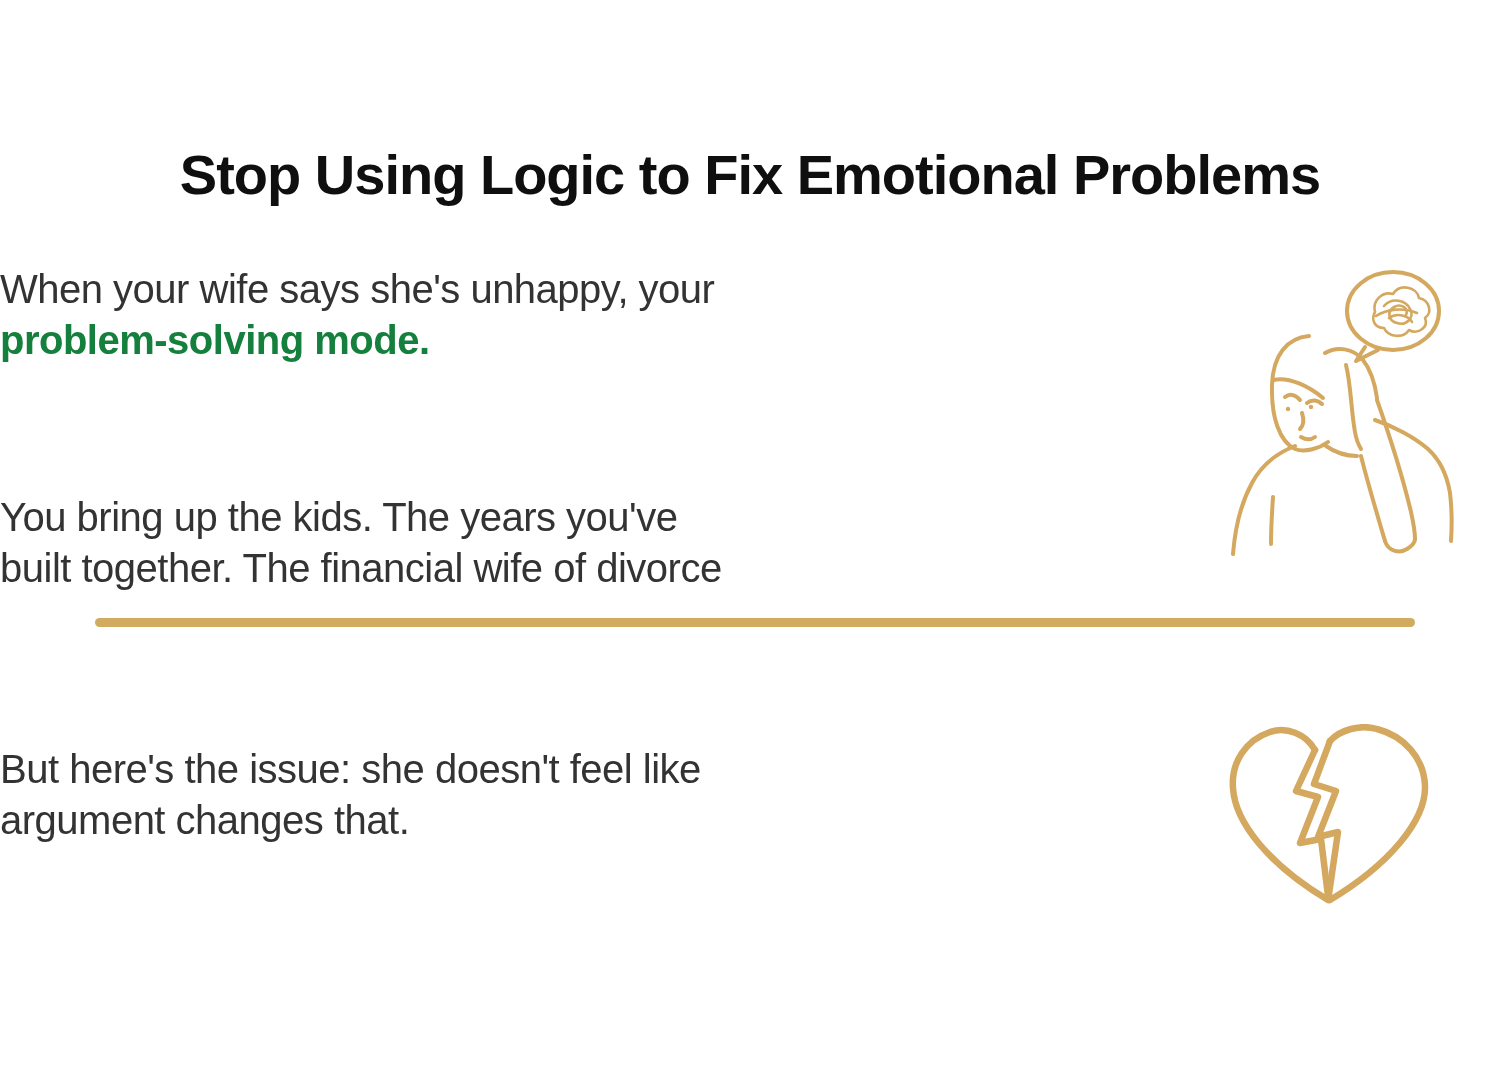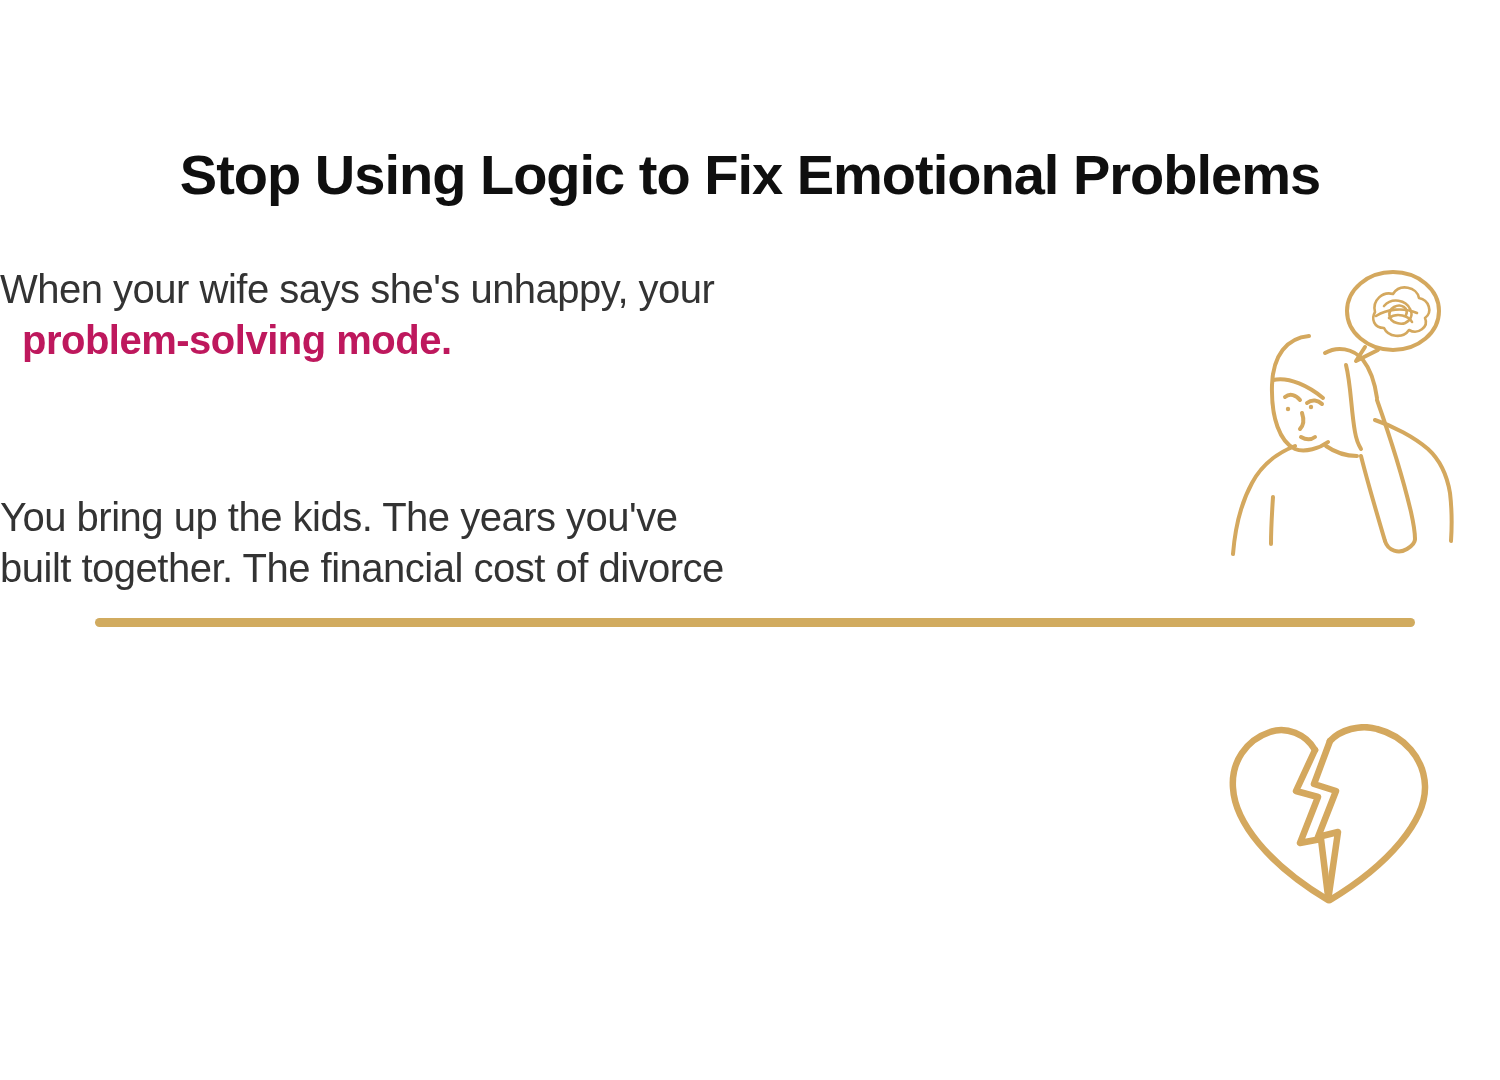--- a/index.html
+++ b/index.html
@@ -32,23 +32,22 @@
     font-size: 40px;
     line-height: 51px;
     letter-spacing: -0.5px;
     color: #333333;
   }
   .para .line { display: block; }
   .p1 { top: 264px; }
   .p2 { top: 492px; }
   .p3 { top: 744px; }
   .highlight {
-    color: #be185d;
+    color: #15803d;
     font-weight: bold;
-    padding-left: 22px;
   }
   .divider {
     position: absolute;
     top: 618px;
     left: 95px;
     width: 1320px;
     height: 9px;
     border-radius: 5px;
     background: #d1ab5f;
   }
@@ -63,26 +62,28 @@
 
   <h1 class="title">Stop Using Logic to Fix Emotional Problems</h1>
 
   <div class="para p1">
     <span class="line">When your wife says she's unhappy, your</span>
     <span class="line highlight">problem-solving mode.</span>
   </div>
 
   <div class="para p2">
     <span class="line">You bring up the kids. The years you've</span>
-    <span class="line">built together. The financial cost of divorce</span>
+    <span class="line">built together. The financial wife of divorce</span>
   </div>
 
   <div class="divider"></div>
 
   <div class="para p3">
+    <span class="line">But here's the issue: she doesn't feel like</span>
+    <span class="line">argument changes that.</span>
   </div>
 
   <svg id="person-illustration" class="illustration" width="230" height="320" viewBox="0 0 230 320" fill="none" stroke="#d4a85e" stroke-width="4" stroke-linecap="round" stroke-linejoin="round">
 
     <ellipse cx="168" cy="61" rx="46" ry="39"></ellipse>
     <path d="M 140,97 L 131,111 L 153,100"></path>
 
     <g stroke-width="2.6">
       <path d="M 150,62 C 147,50 158,41 168,44 C 175,33 192,37 194,48 C 204,50 208,62 200,68 C 204,77 193,85 184,80 C 178,89 163,87 159,78 C 149,78 146,69 150,62 Z"></path>
       <path d="M 159,56 C 167,47 181,50 185,59 C 190,68 181,76 172,73 C 163,71 162,61 169,57 C 176,53 184,58 181,65"></path>

